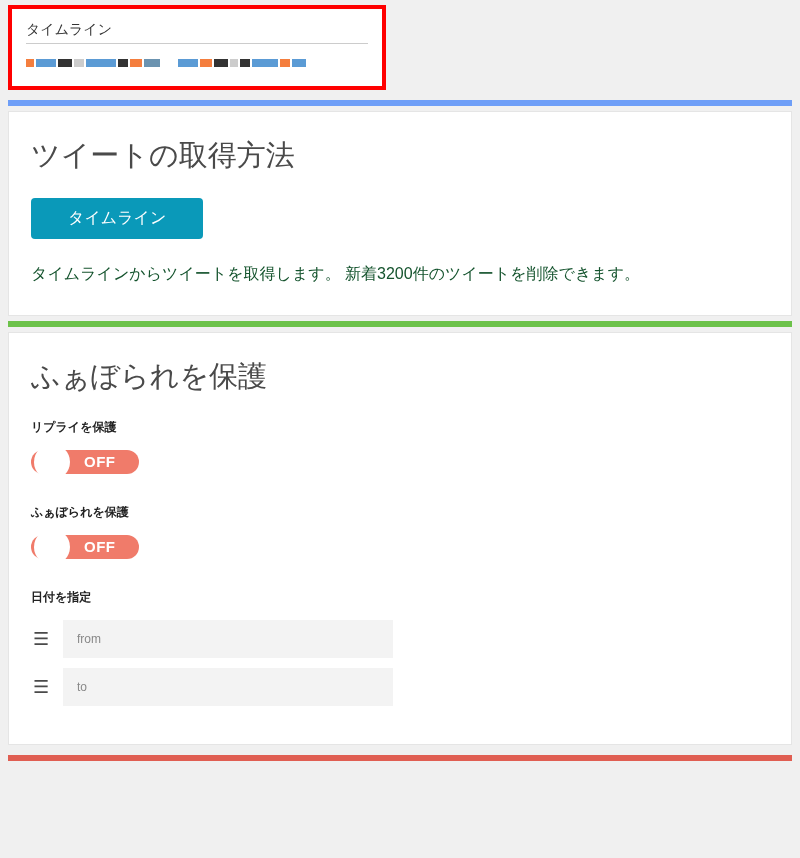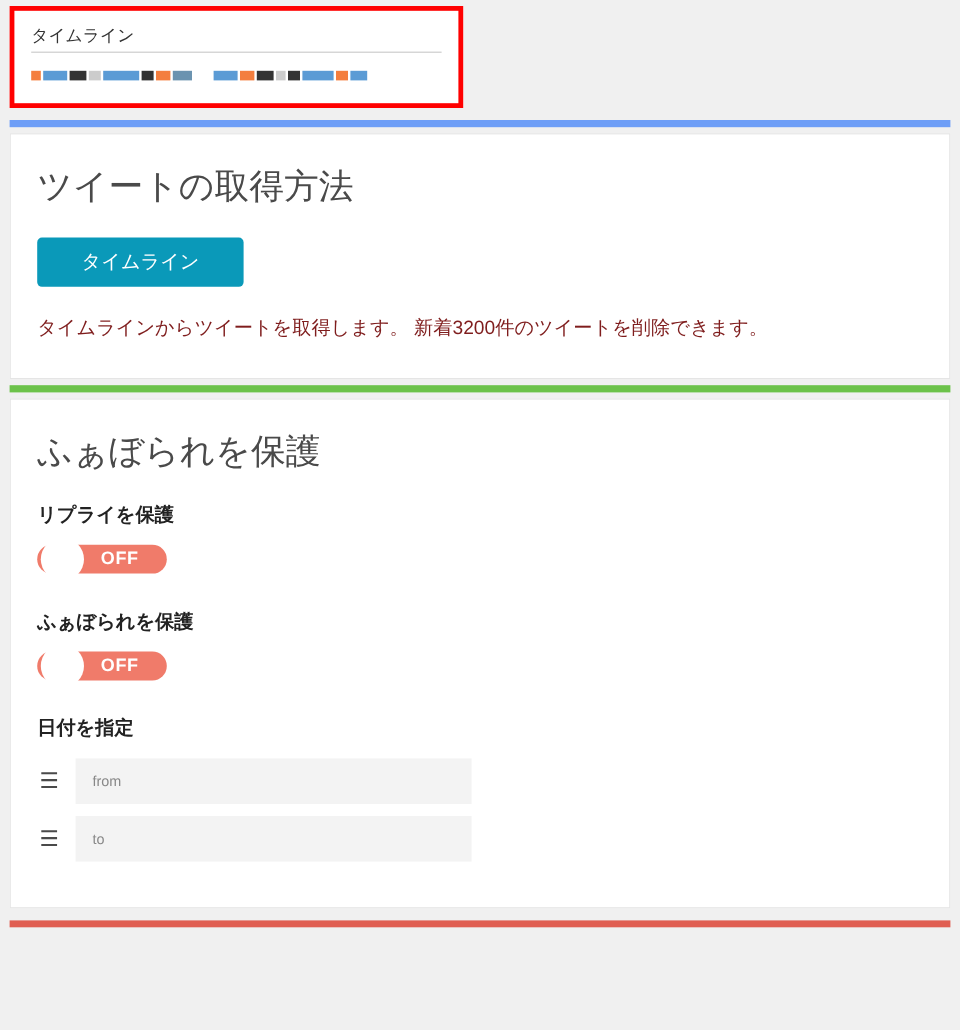--- a/index.html
+++ b/index.html
@@ -68,25 +68,25 @@
     color: #ffffff;
     font-size: 16px;
     padding: 10px 37px;
     border-radius: 4px;
     margin-bottom: 22px;
     cursor: pointer;
     border: none;
   }
   .desc-text {
     font-size: 16px;
-    color: #7f1d1d;
+    color: #14532d;
     line-height: 1.6;
   }
   .opt-label {
-    font-size: 16px;
+    font-size: 12px;
     font-weight: 700;
     color: #222;
     margin: 0 0 14px 0;
   }
   .opt-block { margin-bottom: 30px; }
   .toggle {
     width: 108px;
     height: 24px;
     border-radius: 21px;
     background: #f07b6a;

